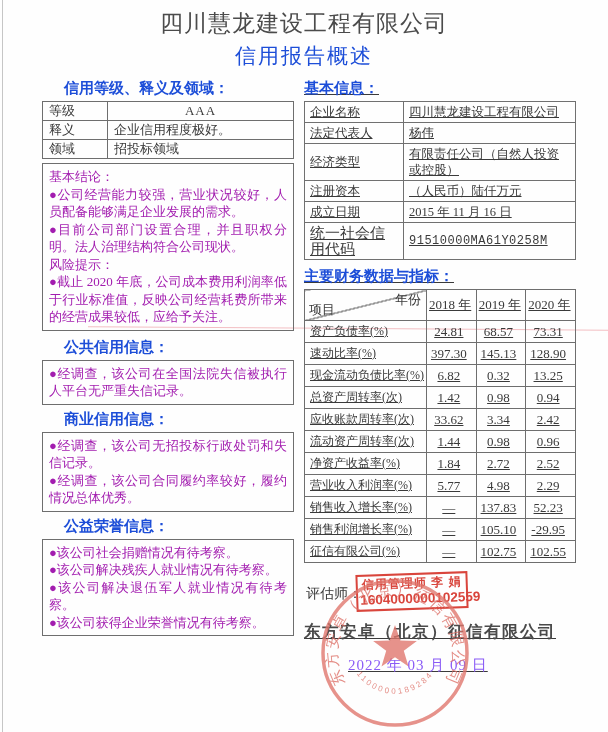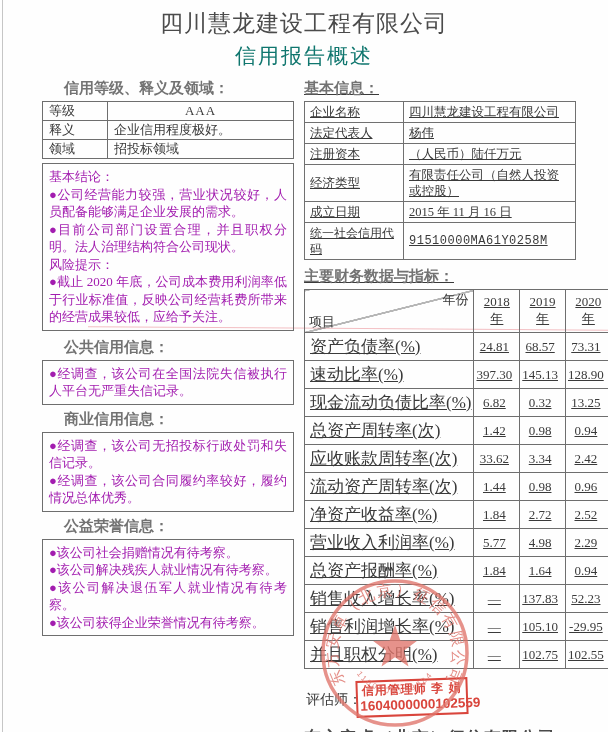--- a/index.html
+++ b/index.html
@@ -6,50 +6,50 @@
   body { width:608px; height:732px; background:#f6f6f4; }
   .page { position:relative; width:608px; height:732px; background:#fefefe; overflow:hidden;
           font-family:"Liberation Serif","DejaVu Serif",serif; color:#3a3a3a; }
   .scan-edge { position:absolute; left:2px; top:0; height:732px; width:1px; background:#c6c6c6; }
   .scan-artifact { position:absolute; left:88px; top:328px; width:522px; height:1px;
                    background:rgba(233,138,146,.55); transform:rotate(.4deg); }
 
   .title1 { position:absolute; left:0; right:0; top:8px; text-align:center;
             font-size:23px; letter-spacing:1px; color:#4b4b4b; }
   .title2 { position:absolute; left:0; right:0; top:42px; text-align:center;
-            font-size:21px; letter-spacing:2px; color:#0f766e; }
+            font-size:21px; letter-spacing:2px; color:#1d4ed8; }
 
   .col-left  { position:absolute; left:42px;  top:78px; width:252px; }
   .col-right { position:absolute; left:304px; top:78px; width:272px;text-decoration:underline; }
 
   .sec-h { font-family:"Liberation Sans","DejaVu Sans",sans-serif; font-weight:bold;
-           font-size:15px; color:#737373; line-height:19px; }
+           font-size:15px; color:#1d4ed8; line-height:19px; }
   .col-left .sec-h { padding-left:22px; }
   .mt6 { margin-top:6px; } .mt10 { margin-top:4px; }
 
   table { border-collapse:collapse; }
   .rating-table { width:100%; margin-top:4px; }
   .rating-table td { border:1px solid #6e6e6e; font-size:13px; padding:0 6px; height:16px; }
   .rating-table td.lab { width:52px; }
   .rating-table td.ctr { text-align:center; letter-spacing:1px; }
 
   .tbox { border:1px solid #6e6e6e; margin-top:4px; padding:4px 6px; font-size:13px;
           line-height:17.5px; text-align:justify; color:#a21caf; }
 
   .basic-table { width:100%; margin-top:4px; }
   .basic-table td { border:1px solid #707070; font-size:12.5px; padding:2px 5px; line-height:16px; }
   .basic-table td.lab { width:88px; }
-  .basic-table tr:last-child td.lab { font-size:12px; }
+  .basic-table tr:last-child td.lab { font-size:15px; }
   .basic-table td.code { font-family:"Liberation Mono","DejaVu Sans Mono",monospace;
                          font-size:12px; letter-spacing:.5px; }
 
   .fin-table { width:100%; margin-top:4px; }
   .fin-table td, .fin-table th { border:1px solid #6e6e6e; font-size:13px; font-weight:normal; }
-  .fin-table th.year { width:51px; text-align:center; padding:4px 2px; }
-  .fin-table td.name { font-size:17px; white-space:nowrap; padding:2px 2px 2px 5px; }
+  .fin-table th.year { width:51px; text-align:left; padding:4px 2px; }
+  .fin-table td.name { font-size:12px; white-space:nowrap; padding:2px 2px 2px 5px; }
   .fin-table td.num  { text-align:center; padding:2px 7px 2px 2px; }
   .diag { position:relative; height:28px; width:116px;
           background-image:linear-gradient(to bottom right, transparent calc(50% - .6px),
             #6e6e6e calc(50% - .6px), #6e6e6e calc(50% + .6px), transparent calc(50% + .6px)); }
   .diag .dtop { position:absolute; top:1px;  right:5px; font-size:13px; }
   .diag .dbot { position:absolute; bottom:1px; left:4px; font-size:13px; }
 
   .assessor-row { position:relative; margin-top:10px; height:40px; }
   .assessor-label { position:absolute; left:2px; top:12px; font-size:14px; }
   .stamp { position:absolute; left:52px; top:0; width:104px; padding:1px 2px;
@@ -128,26 +128,26 @@
       <tbody>
           <tr>
         <td class="lab">企业名称</td>
         <td>四川慧龙建设工程有限公司</td>
       </tr>
       <tr>
         <td class="lab">法定代表人</td>
         <td>杨伟</td>
       </tr>
       <tr>
+        <td class="lab">经济类型</td>
+        <td>有限责任公司（自然人投资或控股）</td>
+      </tr>
+      <tr>
         <td class="lab">注册资本</td>
         <td>（人民币）陆仟万元</td>
-      </tr>
-      <tr>
-        <td class="lab">经济类型</td>
-        <td>有限责任公司（自然人投资或控股）</td>
       </tr>
       <tr>
         <td class="lab">成立日期</td>
         <td>2015 年 11 月 16 日</td>
       </tr>
       <tr>
         <td class="lab">统一社会信用代码</td>
         <td class="code">91510000MA61Y0258M</td>
       </tr>
     </tbody>
@@ -207,39 +207,33 @@
         <td class="num">2.72</td>
         <td class="num">2.52</td>
       </tr>
       <tr>
         <td class="name">营业收入利润率(%)</td>
         <td class="num">5.77</td>
         <td class="num">4.98</td>
         <td class="num">2.29</td>
       </tr>
       <tr>
-        <td class="name">总资产报酬率(%)</td>
-        <td class="num">1.84</td>
-        <td class="num">1.64</td>
-        <td class="num">0.94</td>
-      </tr>
-      <tr>
         <td class="name">销售收入增长率(%)</td>
         <td class="num">—</td>
         <td class="num">137.83</td>
         <td class="num">52.23</td>
       </tr>
       <tr>
         <td class="name">销售利润增长率(%)</td>
         <td class="num">—</td>
         <td class="num">105.10</td>
         <td class="num">-29.95</td>
       </tr>
       <tr>
-        <td class="name">并且职权分明(%)</td>
+        <td class="name">征信有限公司(%)</td>
         <td class="num">—</td>
         <td class="num">102.75</td>
         <td class="num">102.55</td>
       </tr>
     </tbody>
       </table>
 
     <div class="assessor-row">
       <span class="assessor-label">评估师：</span>
       <div class="stamp">

